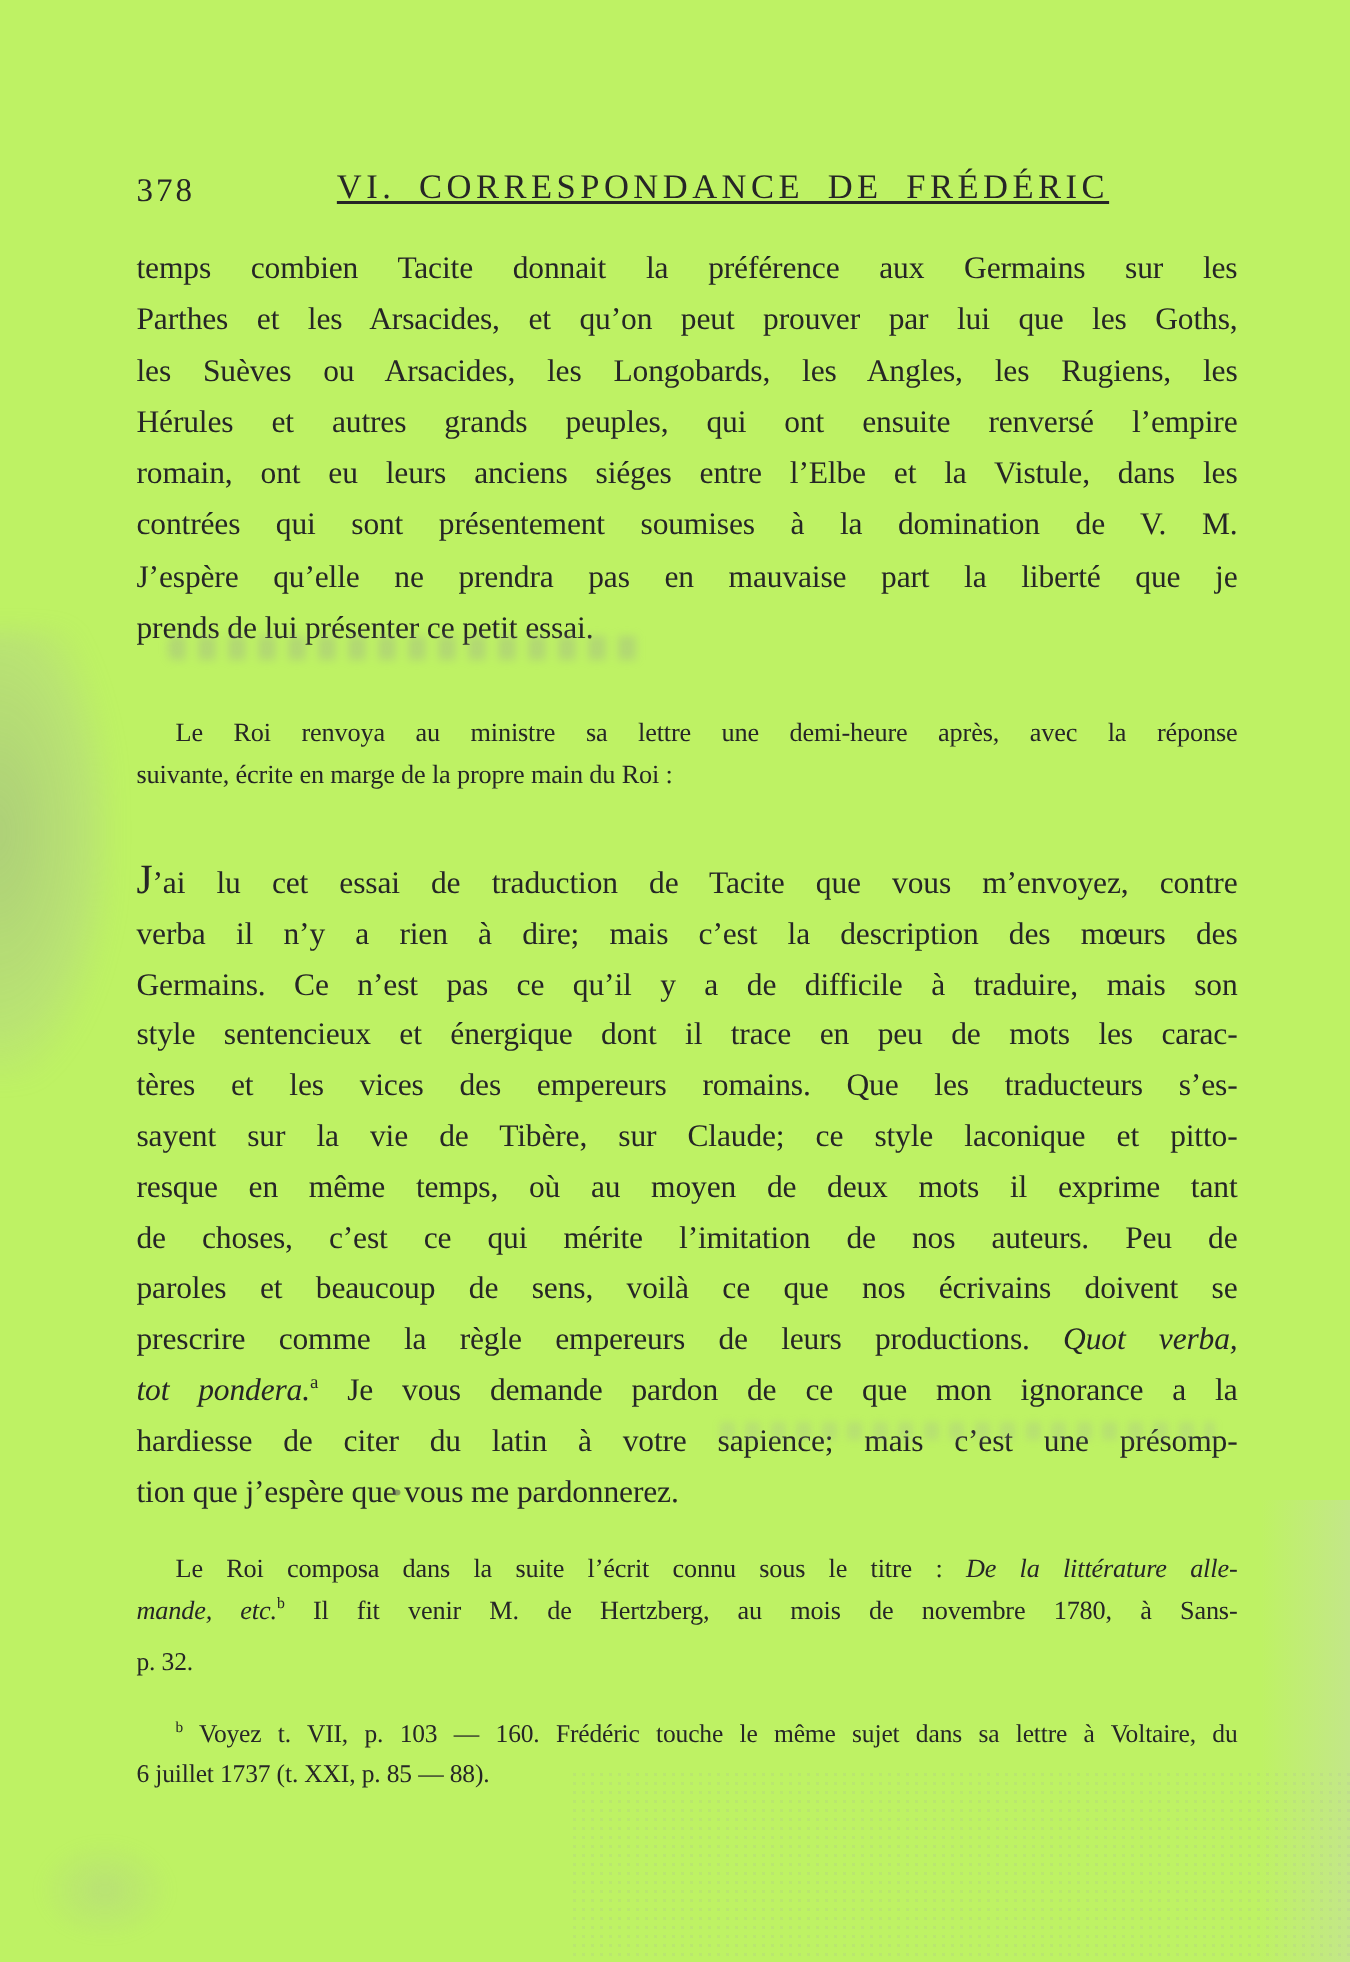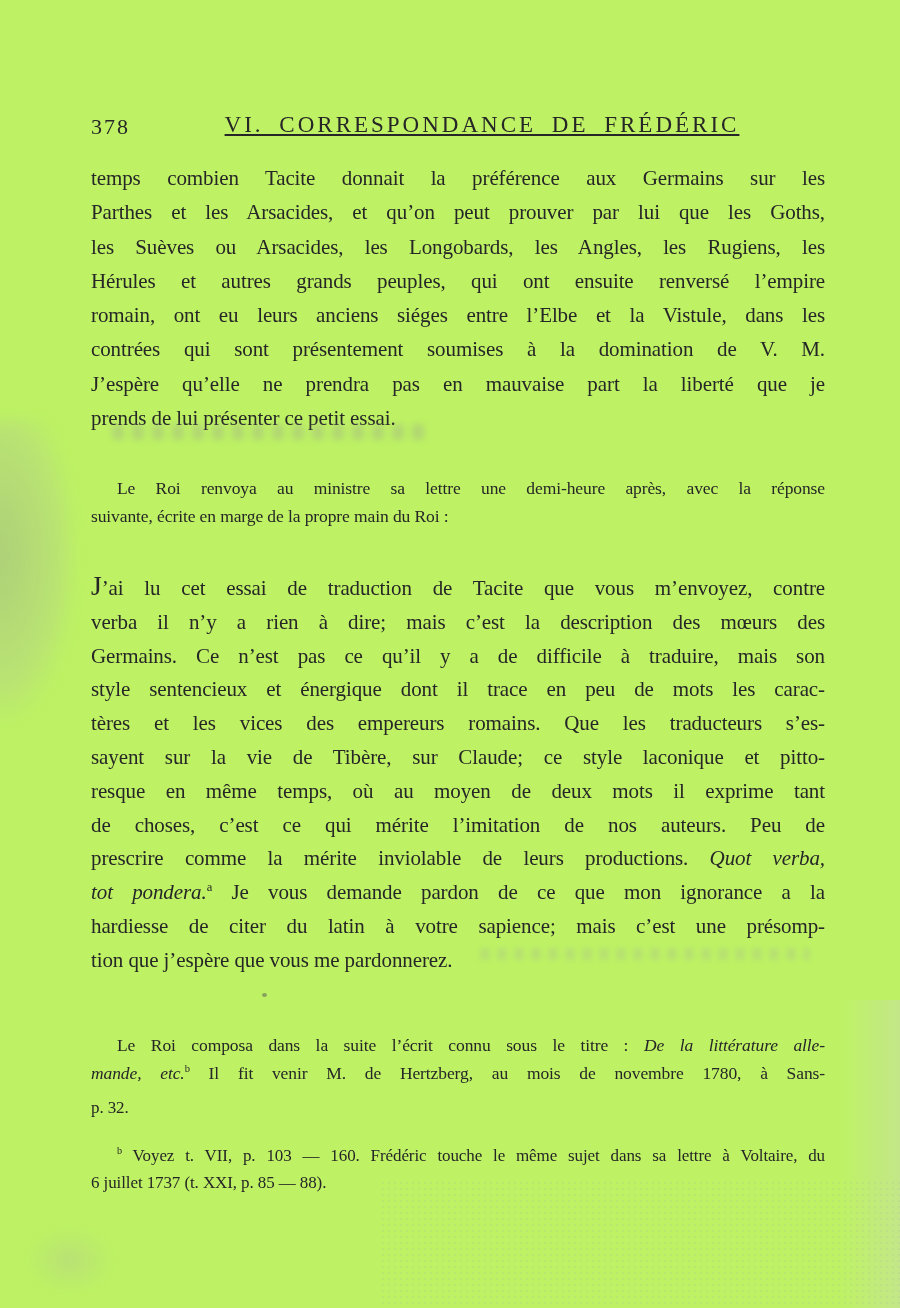--- a/index.html
+++ b/index.html
@@ -90,21 +90,22 @@
 
   <div class="block letter">
       <div class="line just"><span class="s-init">J</span><span>’ai lu cet essai de traduction de Tacite que vous m’envoyez, contre</span></div>
       <div class="line just"><span>verba il n’y a rien à dire; mais c’est la description des mœurs des</span></div>
       <div class="line just"><span>Germains. Ce n’est pas ce qu’il y a de difficile à traduire, mais son</span></div>
       <div class="line just"><span>style sentencieux et énergique dont il trace en peu de mots les carac-</span></div>
       <div class="line just"><span>tères et les vices des empereurs romains. Que les traducteurs s’es-</span></div>
       <div class="line just"><span>sayent sur la vie de Tibère, sur Claude; ce style laconique et pitto-</span></div>
       <div class="line just"><span>resque en même temps, où au moyen de deux mots il exprime tant</span></div>
       <div class="line just"><span>de choses, c’est ce qui mérite l’imitation de nos auteurs. Peu de</span></div>
-      <div class="line just"><span>prescrire comme la mérite inviolable de leurs productions. </span><span class="s-i">Quot verba,</span></div>
+      <div class="line just"><span>paroles et beaucoup de sens, voilà ce que nos écrivains doivent se</span></div>
+      <div class="line just"><span>prescrire comme la règle empereurs de leurs productions. </span><span class="s-i">Quot verba,</span></div>
       <div class="line just"><span class="s-i">tot pondera.</span><span class="s-sup">a</span><span> Je vous demande pardon de ce que mon ignorance a la</span></div>
       <div class="line just"><span>hardiesse de citer du latin à votre sapience; mais c’est une présomp-</span></div>
       <div class="line"><span>tion que j’espère que vous me pardonnerez.</span></div>
     </div>
 
   <div class="block note2">
       <div class="line just ind"><span>Le Roi composa dans la suite l’écrit connu sous le titre : </span><span class="s-i">De la littérature alle-</span></div>
       <div class="line just"><span class="s-i">mande, etc.</span><span class="s-sup">b</span><span> Il fit venir M. de Hertzberg, au mois de novembre 1780, à Sans-</span></div>
     </div>
 

